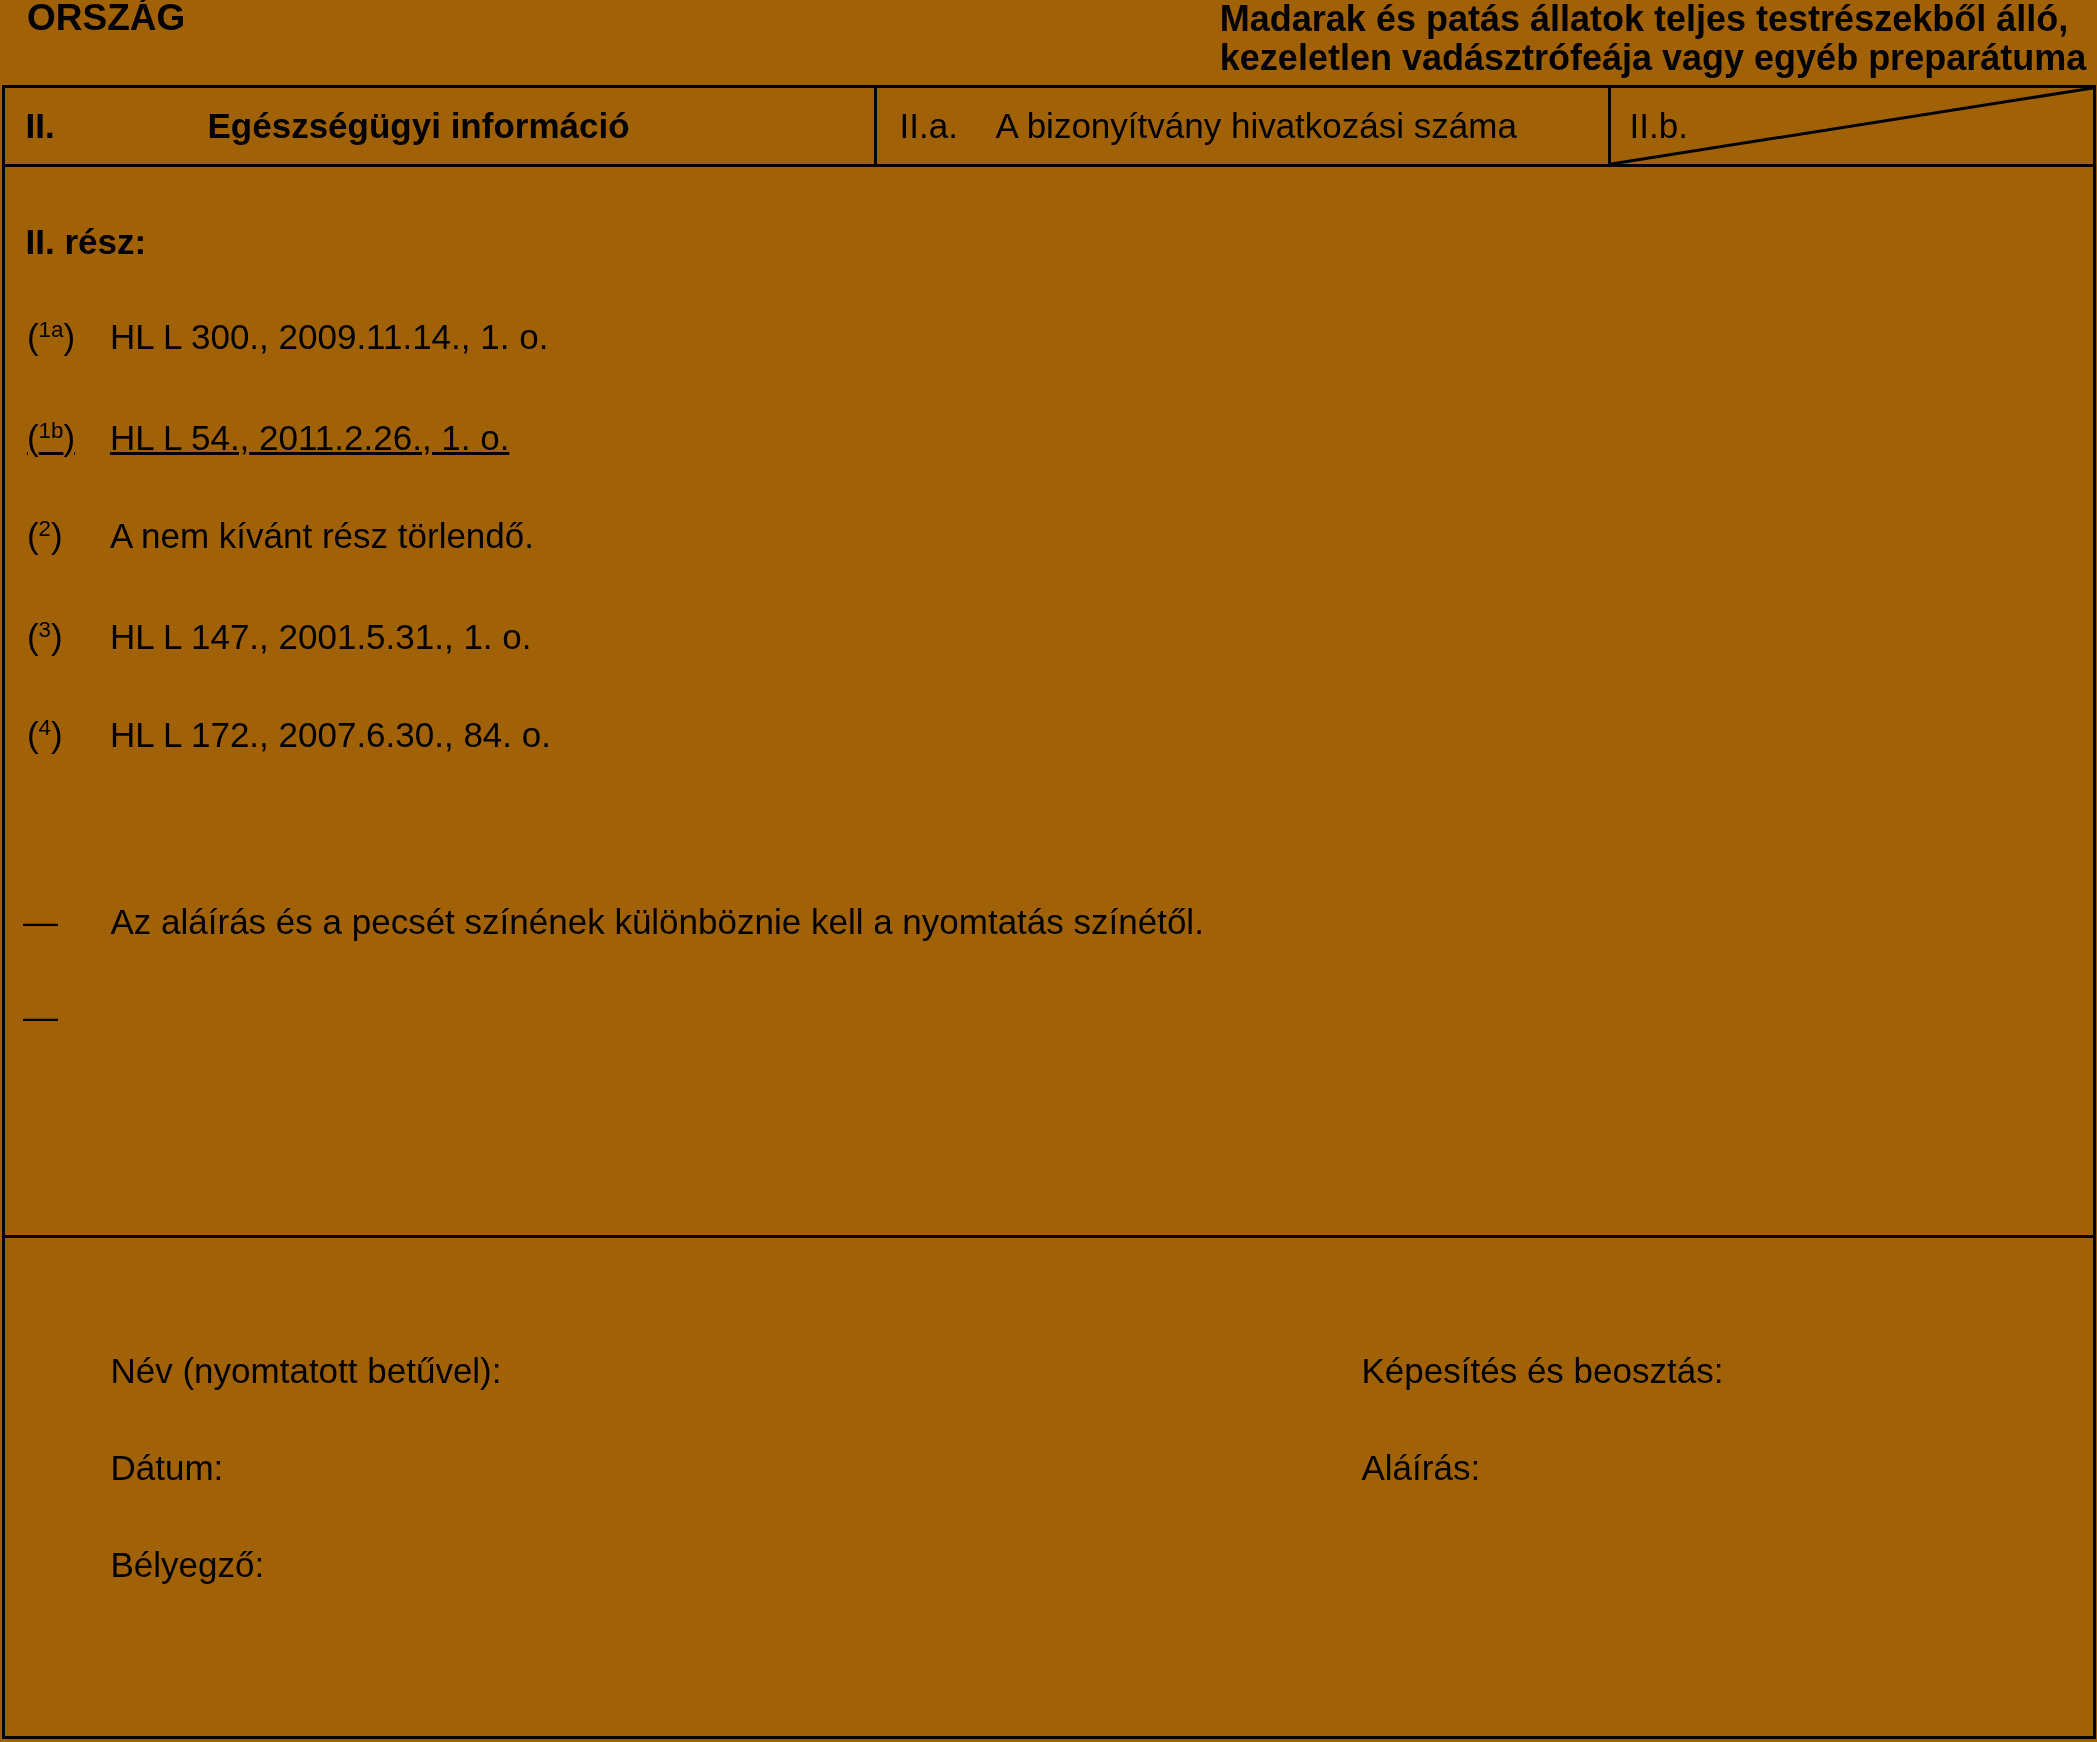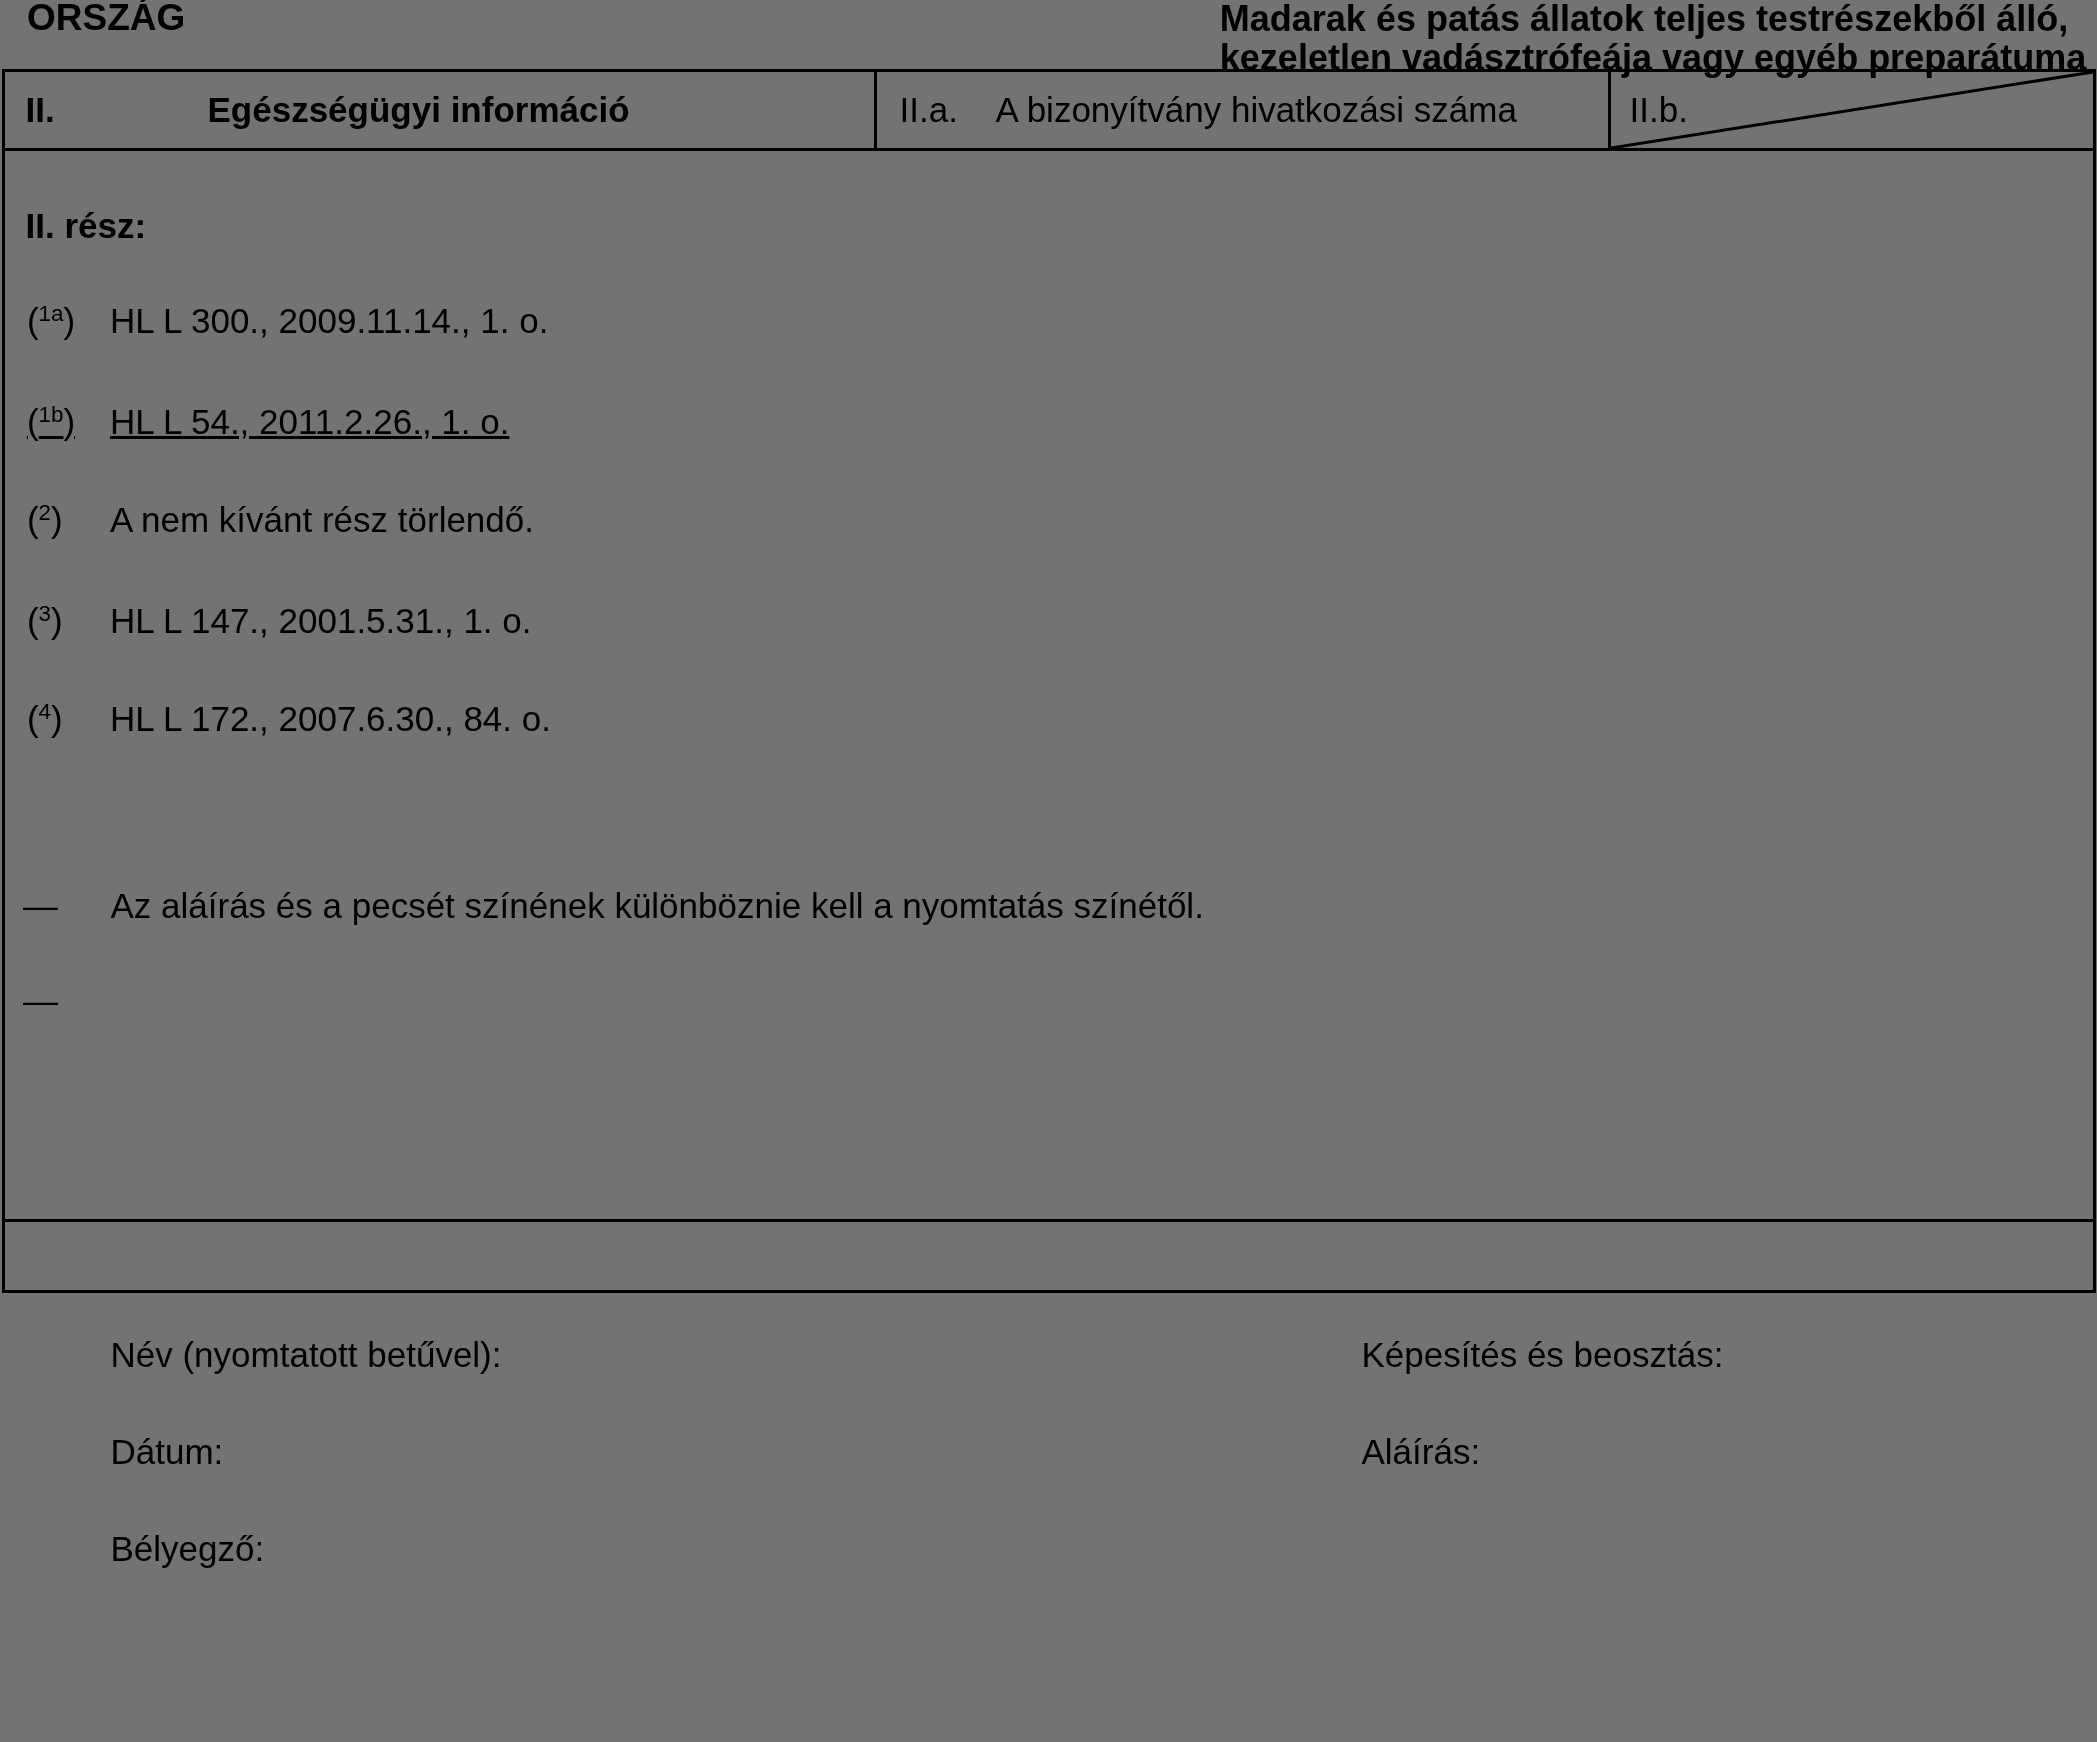--- a/index.html
+++ b/index.html
@@ -3,40 +3,40 @@
 <meta charset="utf-8">
 <style>
   html, body {
     margin: 0; padding: 0;
     background: #ffffff;
   }
   .page {
     position: relative;
     width: 2097px;
     height: 1743px;
-    background: #737373;
+    background: #a16207;
     color: #000000;
     font-family: "Liberation Sans", "DejaVu Sans", sans-serif;
     font-size: 35px;
     overflow: hidden;
   }
   
   .country {
     position: absolute; left: 27px; top: -3.1px;
     font-size: 37px; font-weight: bold; white-space: nowrap;
   }
   .doc-title {
     position: absolute; right: 10.8px; top: -1.5px;
     font-size: 36px; font-weight: bold; line-height: 39px;
     white-space: nowrap;
   }
   
   .form-table {
-    position: absolute; left: 1.5px; top: 69px;
-    width: 2094px; height: 1224px;
+    position: absolute; left: 1.5px; top: 85px;
+    width: 2094px; height: 1654px;
     border: 3.1px solid #000; box-sizing: border-box;
   }
   .row-header {
     position: absolute; left: 0; top: 0; right: 0;
     height: 76px; border-bottom: 3.1px solid #000;
     display: flex;
   }
   .hcell { position: relative; height: 100%; box-sizing: border-box; }
   .hcell-1 { width: 872px; border-right: 3.1px solid #000; }
   .hcell-2 { width: 734px;  border-right: 3.1px solid #000; }

